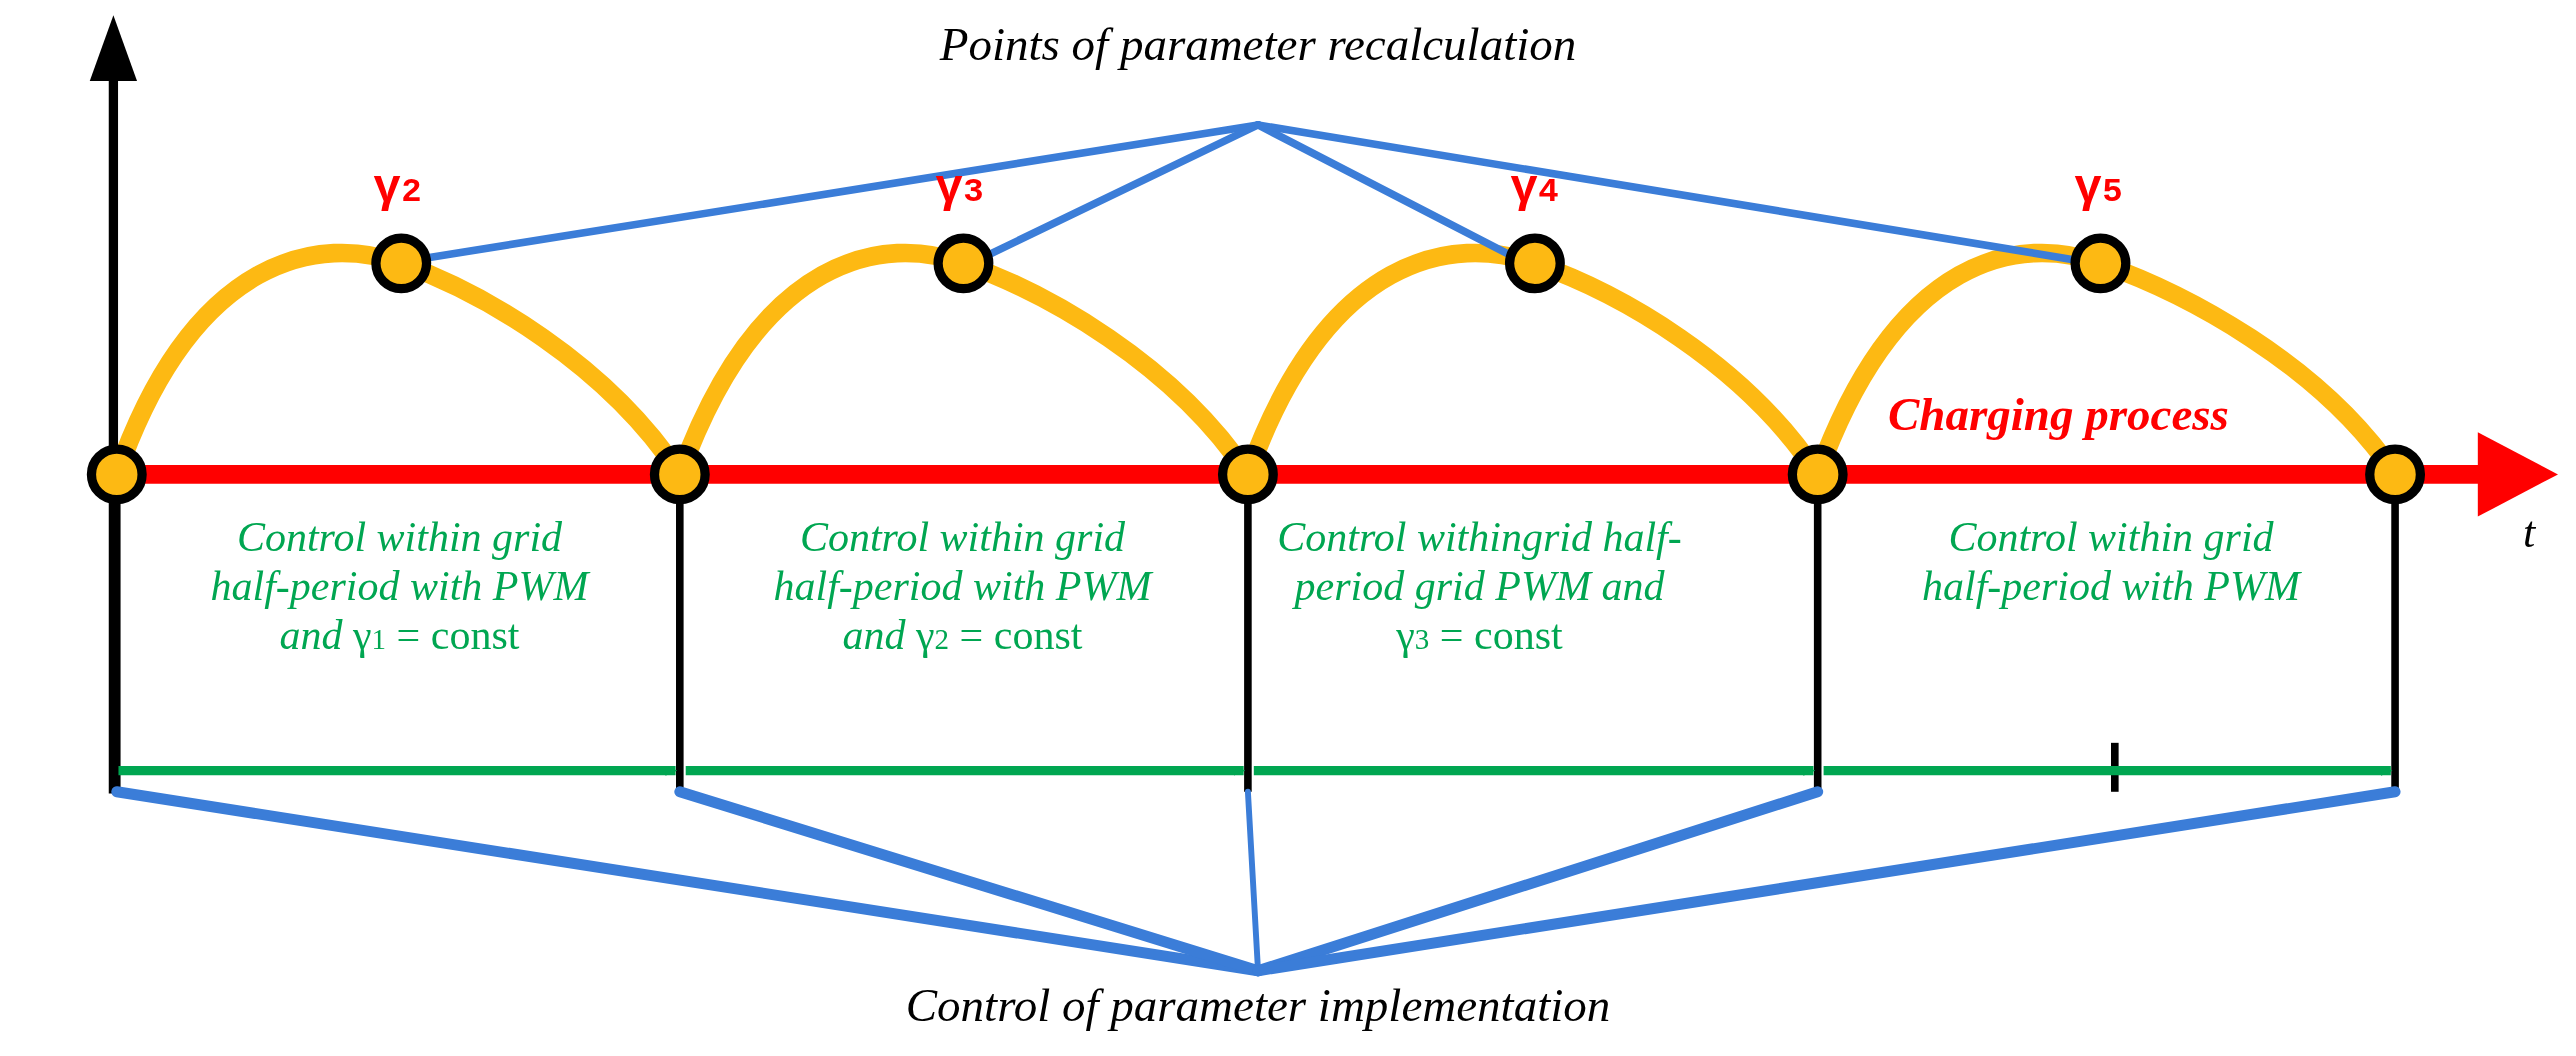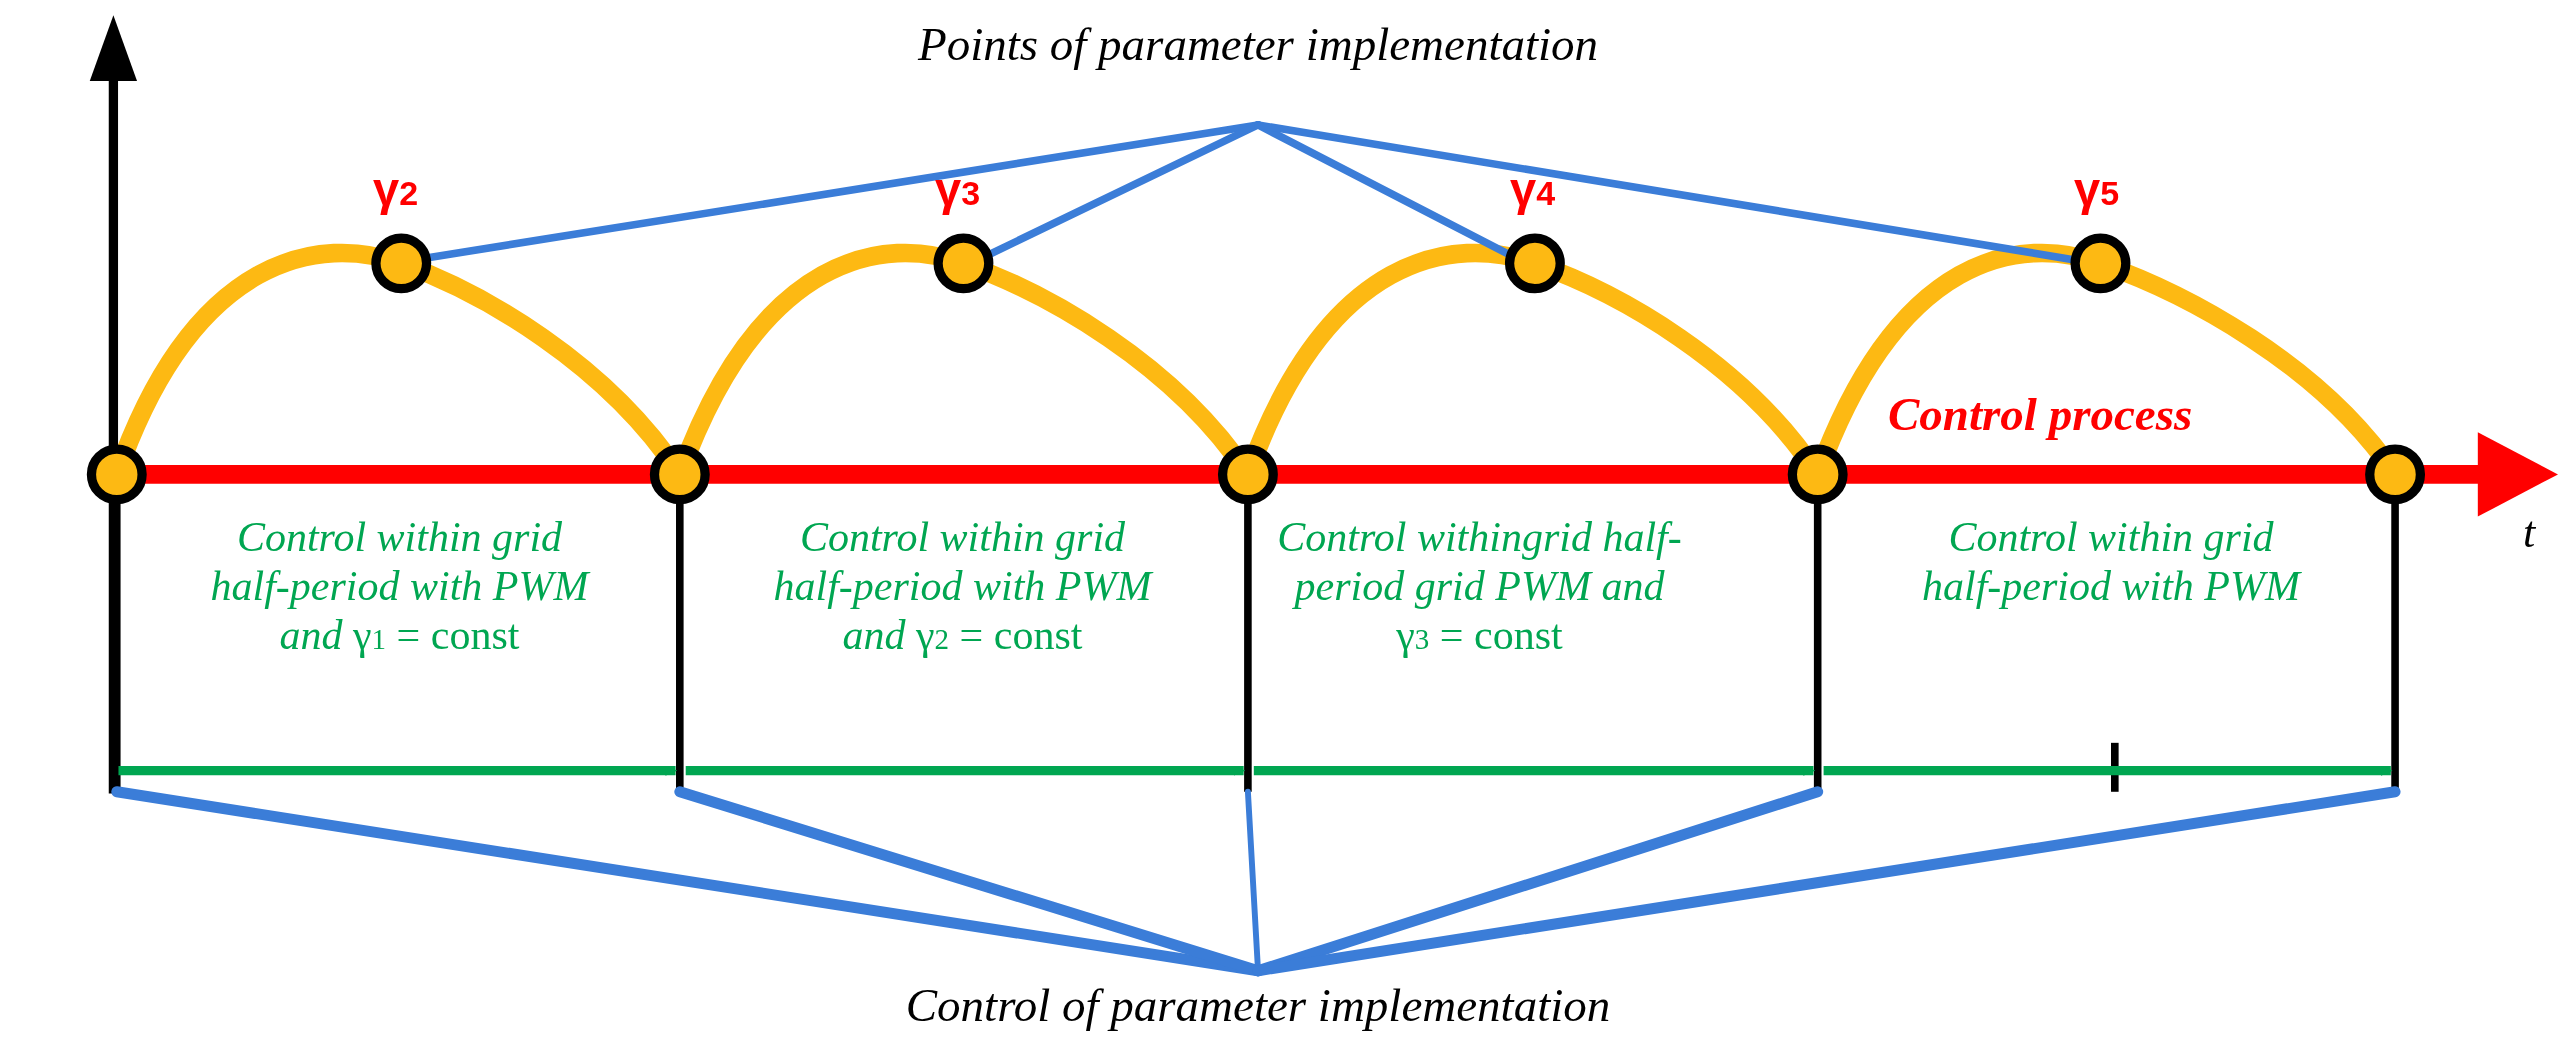--- a/index.html
+++ b/index.html
@@ -7,21 +7,21 @@
        font-family:"Liberation Serif", serif;}
   #stage{position:relative;width:2576px;height:1056px;background:#fff;}
   svg#diagram{position:absolute;left:0;top:0;width:2576px;height:1056px;}
 
   .lbl{position:absolute;white-space:pre;}
 
   .axis-label{font-family:"Liberation Serif", serif;font-style:italic;
               font-size:44px;color:#000;}
   .axis-label .sub{font-size:29px;}
 
-  .gamma{font-family:Liberation Sans, sans-serif;font-weight:bold;
+  .gamma{font-family:Liberation Mono, monospace;font-weight:bold;
          color:#FF0000;font-size:47px;line-height:1;}
   .gamma .sub{font-size:34px;font-weight:bold;}
 
   .note{font-family:"Liberation Serif", serif;font-style:italic;
         font-size:47px;color:#000;text-align:center;}
 
   .charging{font-family:"Liberation Serif", serif;font-style:italic;
             font-weight:bold;font-size:47px;color:#FF0000;white-space:nowrap;}
 
   .block{position:absolute;color:#00A651;font-family:"Liberation Serif", serif;
@@ -99,25 +99,25 @@
       <circle cx="475" cy="312" r="30" fill="#FDB913" stroke="#000" stroke-width="11"></circle>
       <circle cx="1141" cy="312" r="30" fill="#FDB913" stroke="#000" stroke-width="11"></circle>
       <circle cx="1818" cy="312" r="30" fill="#FDB913" stroke="#000" stroke-width="11"></circle>
       <circle cx="2488" cy="312" r="30" fill="#FDB913" stroke="#000" stroke-width="11"></circle>
     </g>
   </svg>
 
 
   <div class="lbl axis-label" style="left:2523px;top:507px;">t</div>
 
-  <div class="lbl note" style="left:836px;top:17px;width:844px;">Points of parameter implementation</div>
+  <div class="lbl note" style="left:836px;top:17px;width:844px;">Points of parameter recalculation</div>
 
   <div class="lbl note" style="left:836px;top:978px;width:844px;">Control of parameter implementation</div>
 
-  <div class="lbl charging" style="left:1888px;top:387px;">Control process</div>
+  <div class="lbl charging" style="left:1888px;top:387px;">Charging process</div>
 
   <div id="gammaLayer">
       <div class="lbl gamma" style="left: 373px; top: 165px;"><span>γ</span><span class="sub">2</span></div>
       <div class="lbl gamma" style="left: 935px; top: 165px;"><span>γ</span><span class="sub">3</span></div>
       <div class="lbl gamma" style="left: 1510px; top: 165px;"><span>γ</span><span class="sub">4</span></div>
       <div class="lbl gamma" style="left: 2074px; top: 165px;"><span>γ</span><span class="sub">5</span></div>
     </div>
 
   <div id="blockLayer">
       <div class="block" style="left: 121px; top: 513px; width: 557px;">

